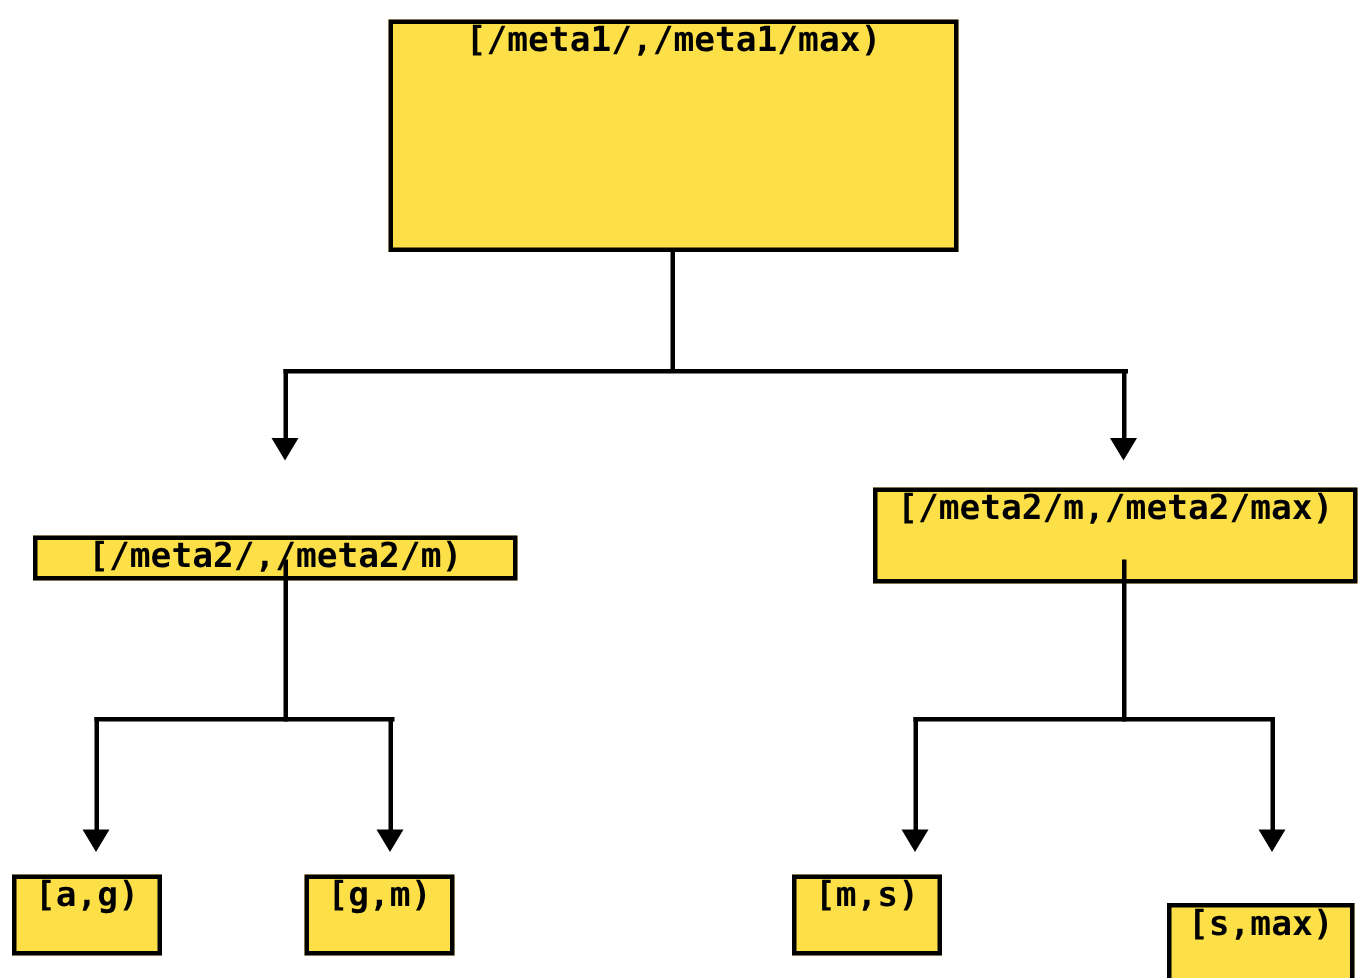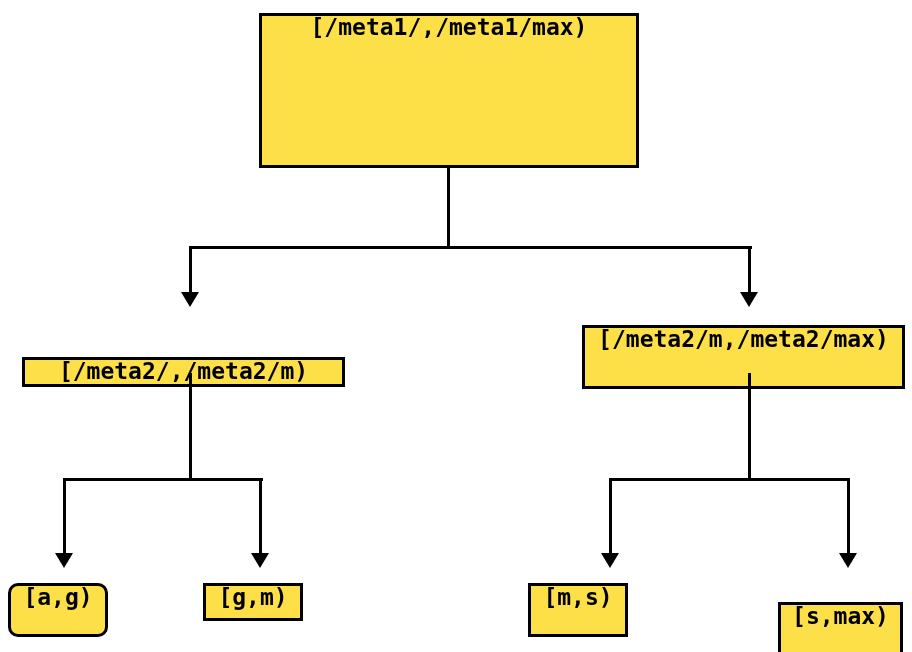--- a/index.html
+++ b/index.html
@@ -82,25 +82,25 @@
 
   <div class="edge" style="left:748px; top:373px; width:3px; height:108px;"></div>
 
   <div class="edge" style="left:609px; top:478px; width:241px; height:3px;"></div>
 
   <div class="edge" style="left:609px; top:478px; width:3px; height:76px;"></div>
   <div class="arrow" style="left:601px; top:553px;"></div>
   <div class="edge" style="left:847px; top:478px; width:3px; height:76px;"></div>
   <div class="arrow" style="left:839px; top:553px;"></div>
 
-  <div class="node" style="left:8px; top:583px; width:100px; height:54px;border-radius:10px;">
+  <div class="node" style="left:8px; top:583px; width:100px; height:54px;">
     <span class="label">[a,g)</span>
   </div>
 
-  <div class="node" style="left:203px; top:583px; width:100px; height:38px;">
+  <div class="node" style="left:203px; top:583px; width:100px; height:54px;">
     <span class="label">[g,m)</span>
   </div>
 
   <div class="node" style="left:528px; top:583px; width:100px; height:54px;">
     <span class="label">[m,s)</span>
   </div>
 
   <div class="node" style="left:778px; top:583px; width:125px; height:54px;margin-top:19px;">
     <span class="label">[s,max)</span>
   </div>

